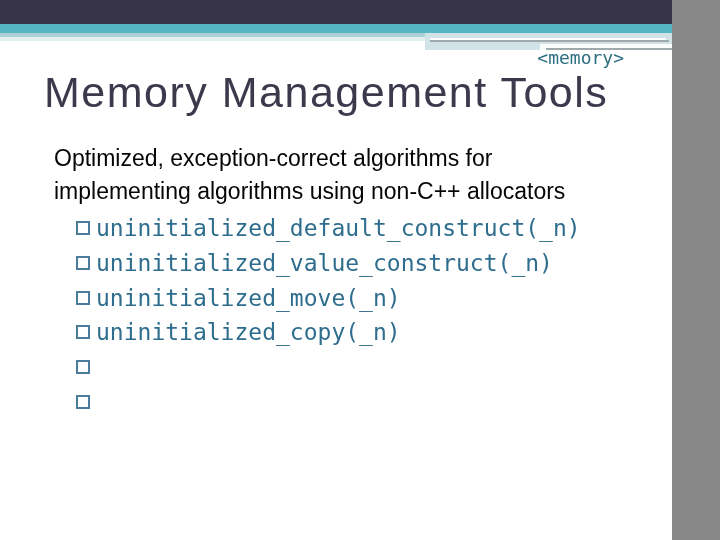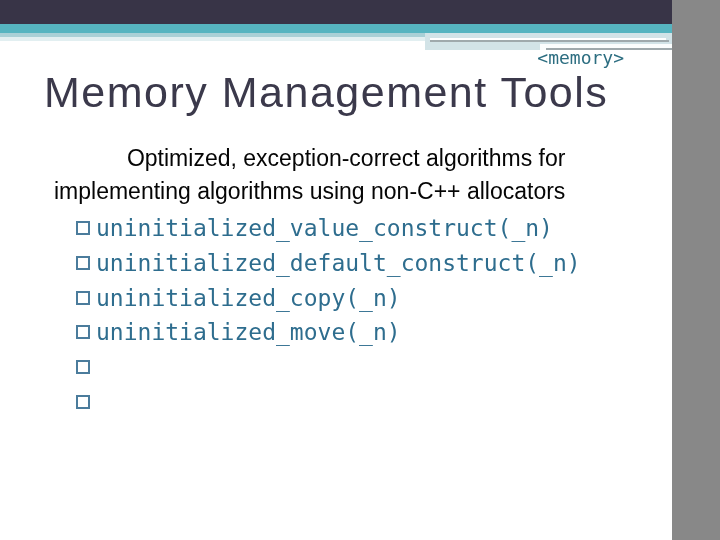--- a/index.html
+++ b/index.html
@@ -37,21 +37,20 @@
     position:absolute;left:44px;top:70px;
     font-size:43px;line-height:44px;
     letter-spacing:1.5px;
     color:#3b394b;
   }
   
   .body-text{
     position:absolute;left:54px;top:142px;
     font-size:23px;line-height:33px;
     color:#050505;
-    text-align:right;
   }
   
   .bullets{position:absolute;left:76px;top:211px;}
   .bullet-row{
     display:flex;align-items:center;
     height:34.7px;
   }
   .bullet-square{
     width:10px;height:10px;
     border:2px solid #4b7c9c;
@@ -86,33 +85,33 @@
   <div class="title">Memory Management Tools</div>
 
   <div class="body-text">
     <div>Optimized, exception-correct algorithms for</div>
     <div>implementing algorithms using non-C++ allocators</div>
   </div>
 
   <div class="bullets">
     <div class="bullet-row">
       <span class="bullet-square"></span>
+      <span class="bullet-code">uninitialized_default_construct(_n)</span>
+    </div>
+    <div class="bullet-row">
+      <span class="bullet-square"></span>
       <span class="bullet-code">uninitialized_value_construct(_n)</span>
     </div>
     <div class="bullet-row">
       <span class="bullet-square"></span>
-      <span class="bullet-code">uninitialized_default_construct(_n)</span>
+      <span class="bullet-code">uninitialized_move(_n)</span>
     </div>
     <div class="bullet-row">
       <span class="bullet-square"></span>
       <span class="bullet-code">uninitialized_copy(_n)</span>
-    </div>
-    <div class="bullet-row">
-      <span class="bullet-square"></span>
-      <span class="bullet-code">uninitialized_move(_n)</span>
     </div>
     <div class="bullet-row">
       <span class="bullet-square"></span>
     </div>
     <div class="bullet-row">
       <span class="bullet-square"></span>
     </div>
   </div>
 
 </div>

